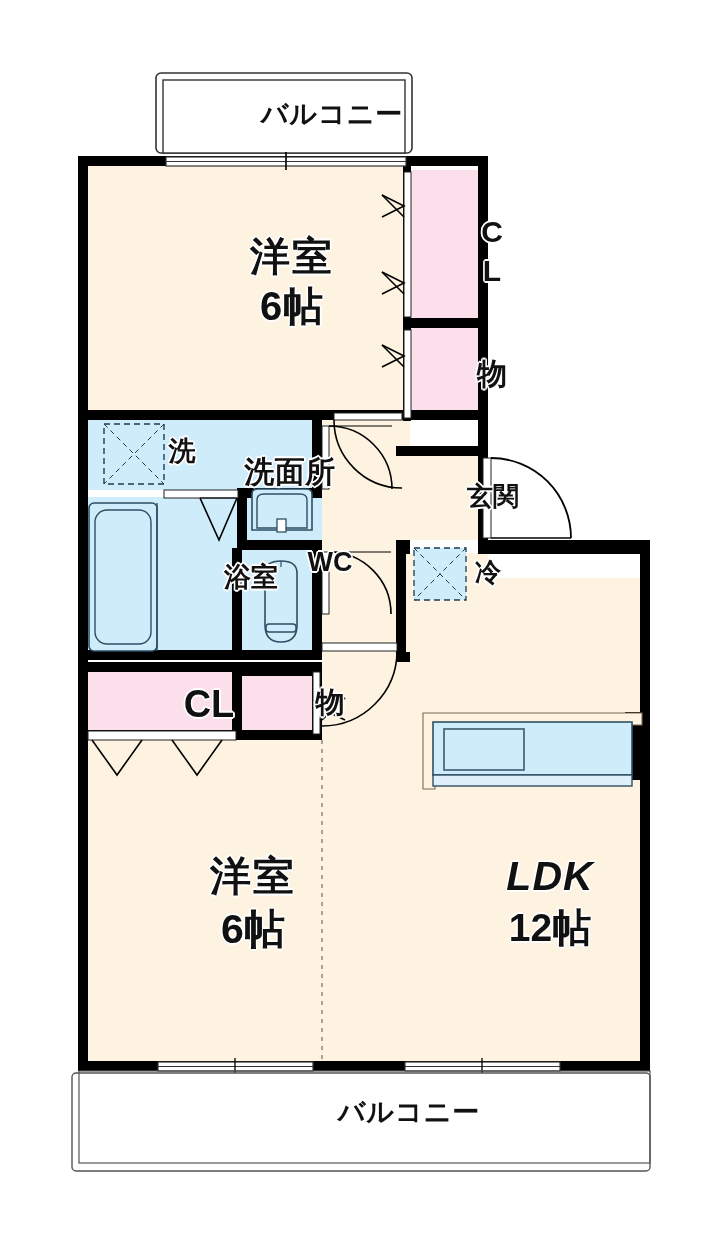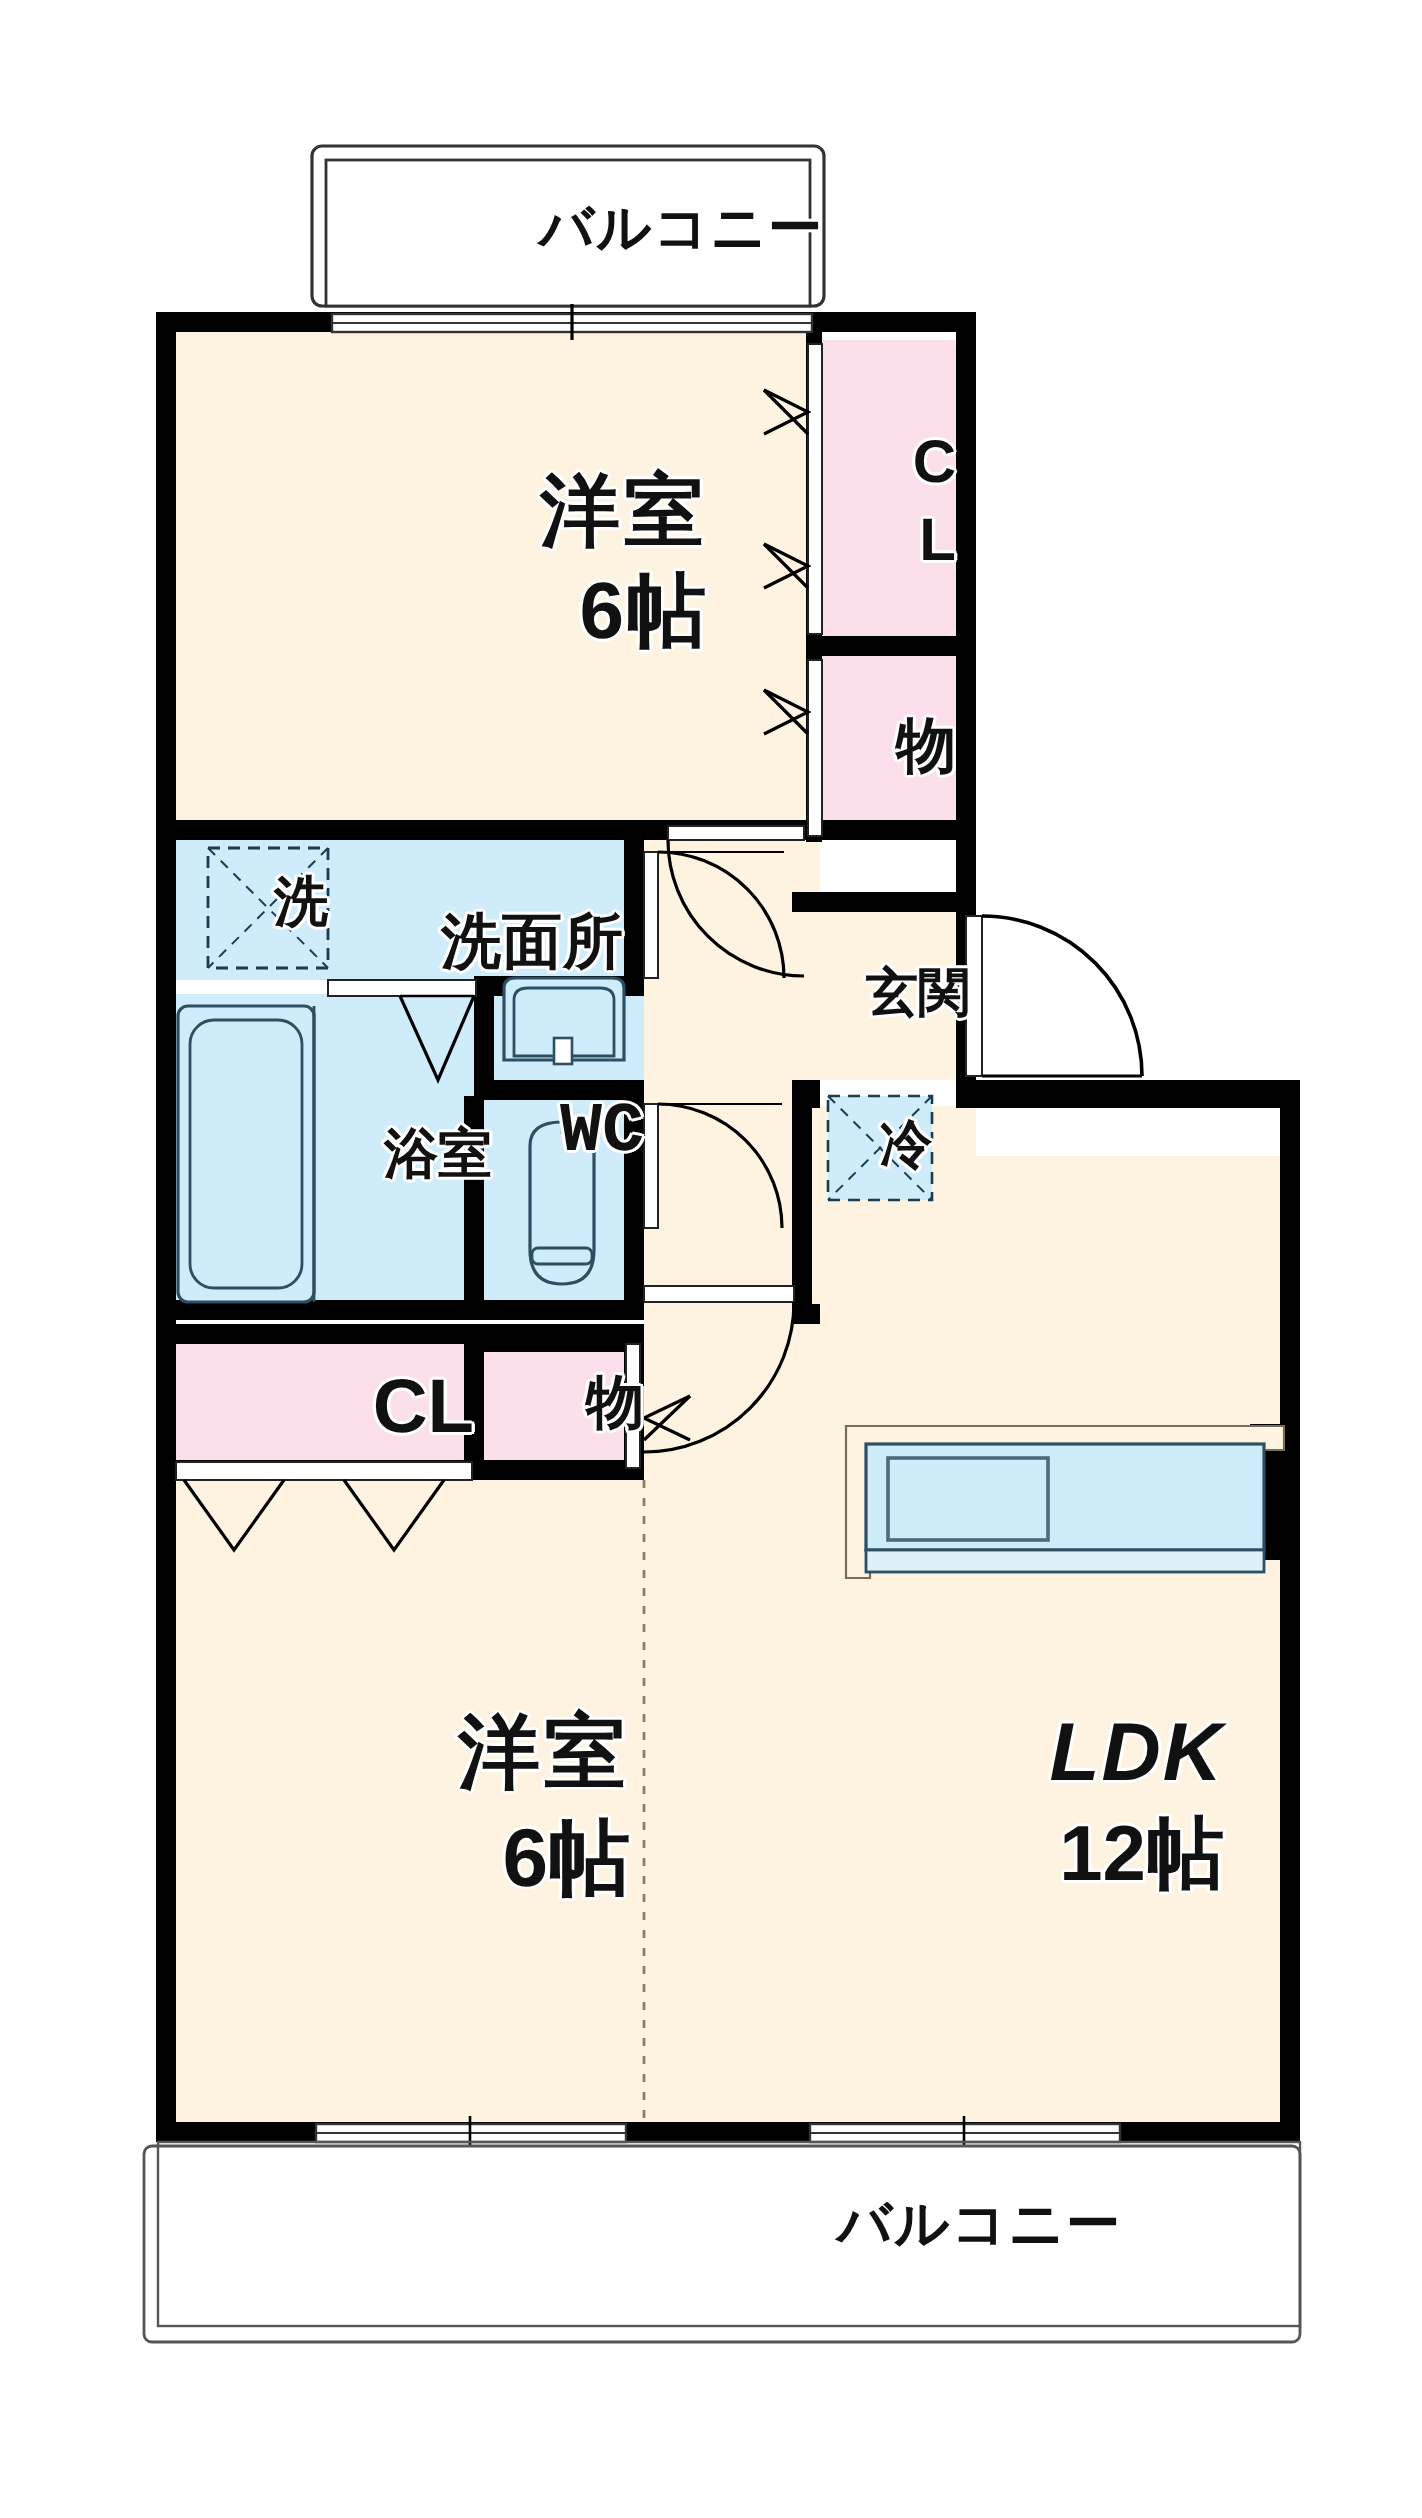--- a/index.html
+++ b/index.html
@@ -15,30 +15,31 @@
     overflow: hidden;
   }
   #floorplan {
     position: absolute;
     left: 0; top: 0;
     width: 711px;
     height: 1259px;
   }
   .label {
     position: absolute;
-    text-align: right;
+    text-align: center;
     color: #111111;
     font-weight: bold;
     line-height: 1.05;
     white-space: pre;
     
     text-shadow:
       1.6px 0 0 #fff, -1.6px 0 0 #fff, 0 1.6px 0 #fff, 0 -1.6px 0 #fff,
       1.2px 1.2px 0 #fff, -1.2px 1.2px 0 #fff, 1.2px -1.2px 0 #fff, -1.2px -1.2px 0 #fff;
     pointer-events: none;
+    padding-left: 48px;
   }
 </style>
 </head>
 <body>
 
 <svg id="floorplan" viewBox="0 0 711 1259" width="711" height="1259" xmlns="http://www.w3.org/2000/svg">
 
   <rect x="0" y="0" width="711" height="1259" fill="#ffffff"></rect>
 
   <g>
@@ -261,21 +262,21 @@
 <div class="label" style="left:410px; top:255px; width:68px; font-size:30px;">L</div>
 
 <div class="label" style="left:410px; top:358px; width:68px; font-size:30px;">物</div>
 
 <div class="label" style="left:104px; top:437px; width:60px; font-size:27px;">洗</div>
 
 <div class="label" style="left:172px; top:456px; width:140px; font-size:30px; letter-spacing:0.5px;">洗面所</div>
 
 <div class="label" style="left:160px; top:563px; width:86px; font-size:27px;">浴室</div>
 
-<div class="label" style="left:242px; top:548px; width:80px; font-size:35px;font-family:Liberation Mono, monospace;">WC</div>
+<div class="label" style="left:242px; top:548px; width:80px; font-size:27px;">WC</div>
 
 <div class="label" style="left:405px; top:483px; width:80px; font-size:26px;">玄関</div>
 
 <div class="label" style="left:414px; top:559px; width:52px; font-size:26px;">冷</div>
 
 <div class="label" style="left:85px; top:685px; width:152px; font-size:38px;">CL</div>
 
 <div class="label" style="left:242px; top:687px; width:80px; font-size:29px;">物</div>
 
 <div class="label" style="left:95px; top:855px; width:220px; font-size:41px; letter-spacing:2px;">洋室</div>

